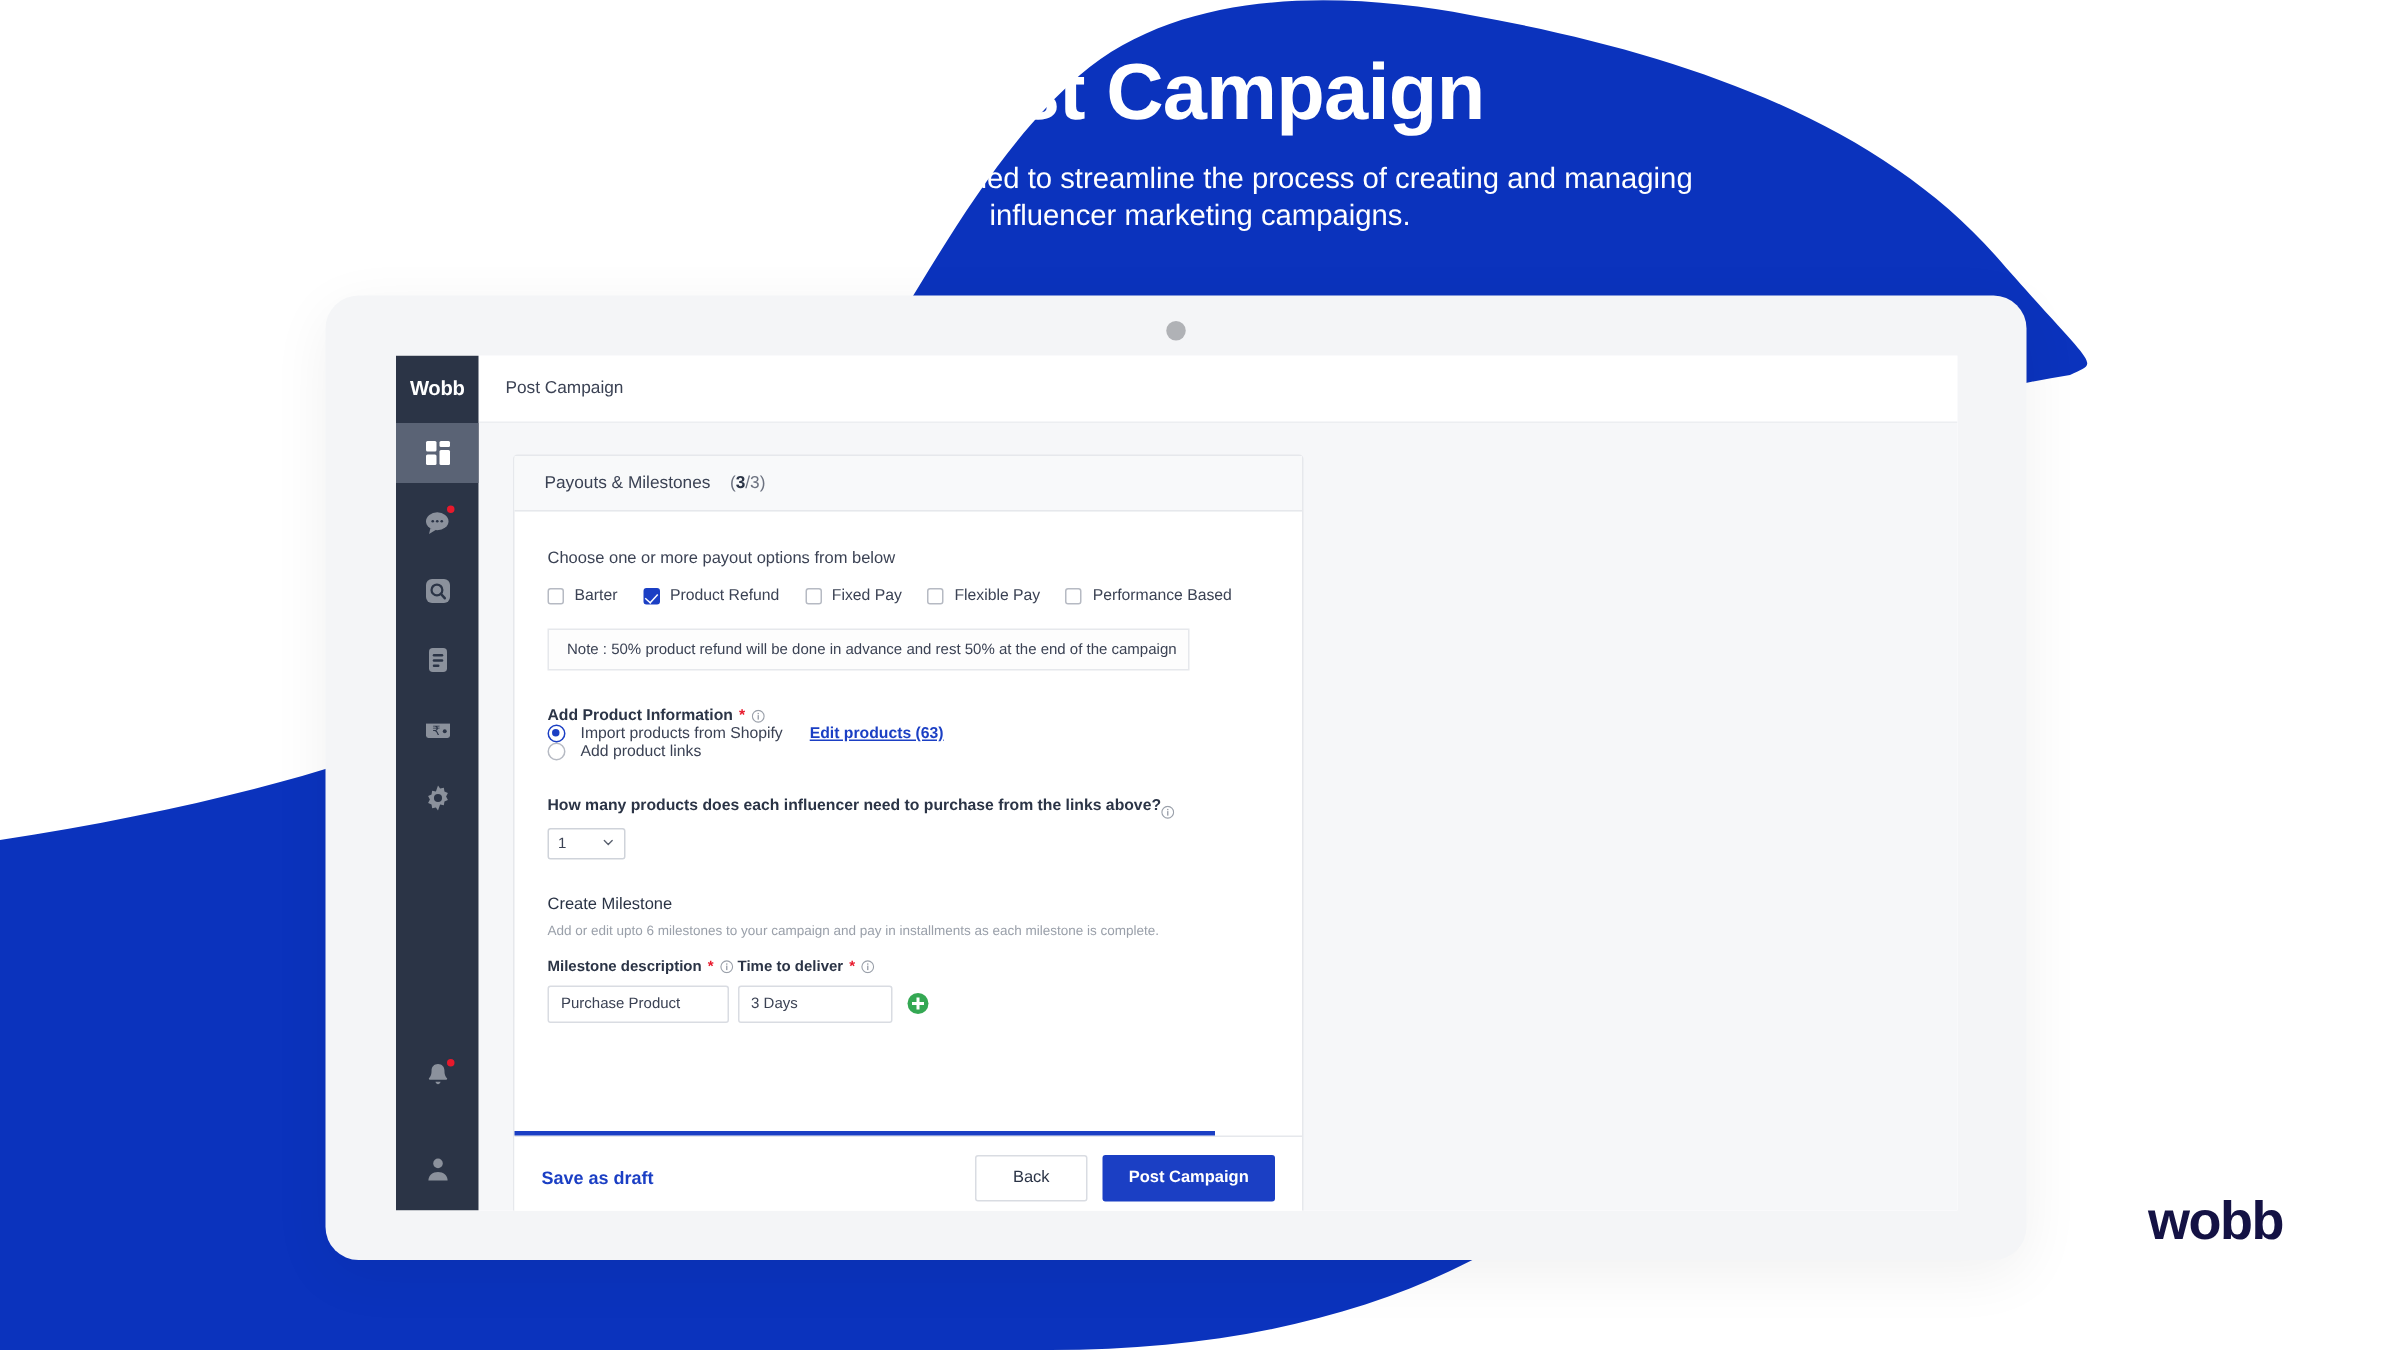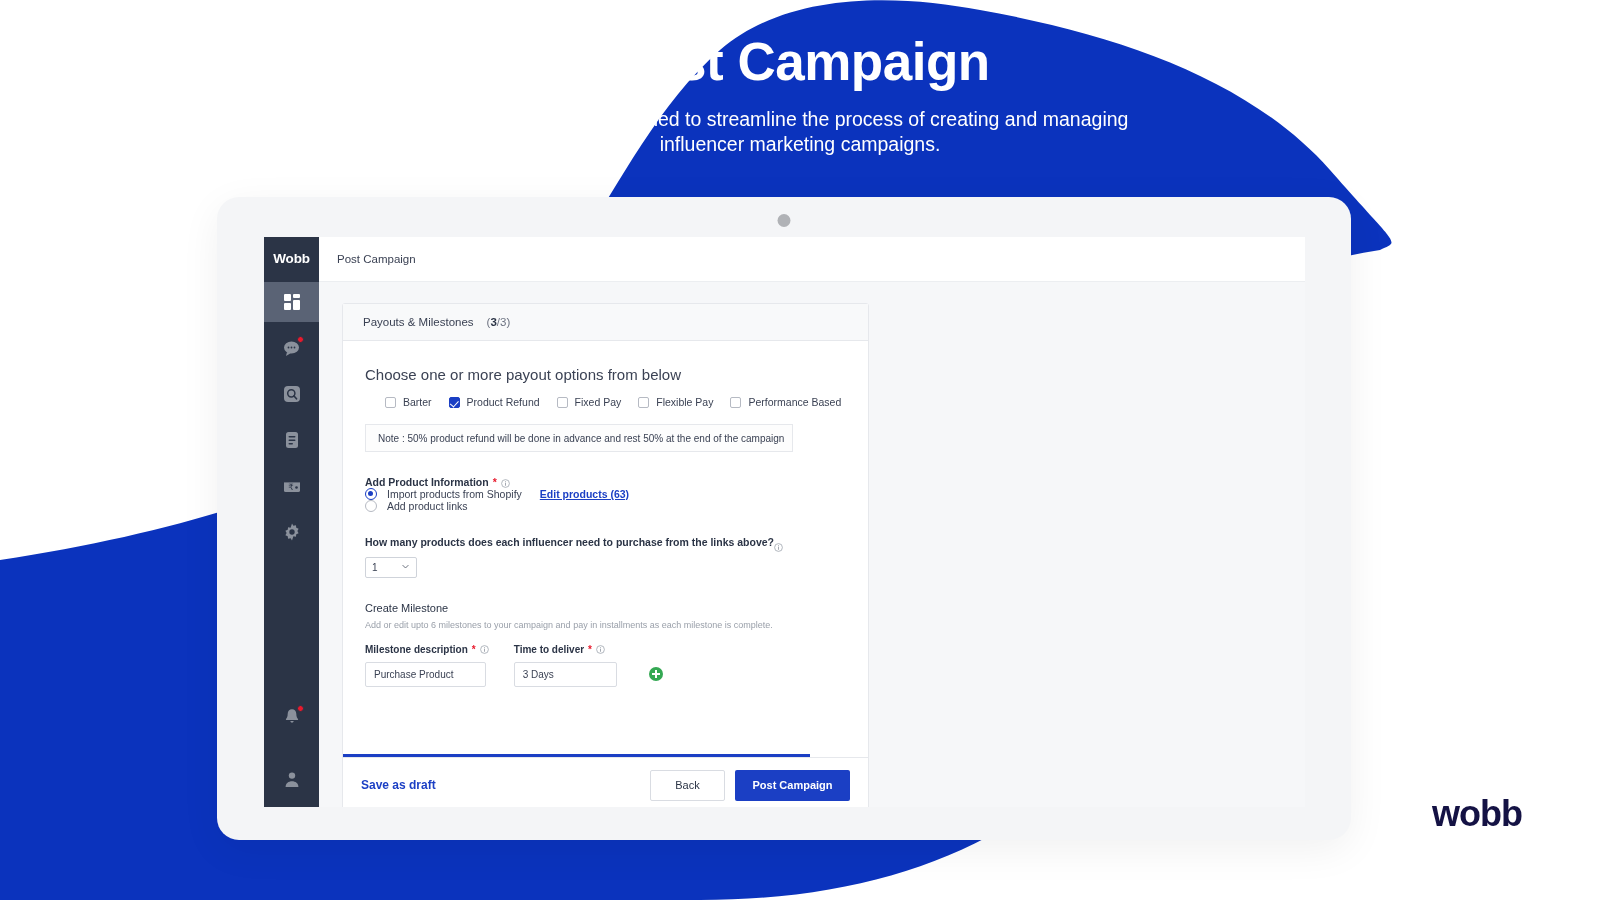--- a/index.html
+++ b/index.html
@@ -97,22 +97,22 @@
     height: 37px; flex: 0 0 37px;
     background: #f8f9fa; border-bottom: 1px solid #e6e8ec;
     display: flex; align-items: center; padding-left: 20px; gap: 13px;
   }
   .card-head-title { font-size: 11.5px; color: #3b4254; }
   .card-step { font-size: 11.5px; color: #6c7280; }
   .card-step b { color: #2b3446; font-weight: bold; }
 
   .card-body { padding: 25px 22px 0 22px; position: relative; flex: 1; }
 
-  .sec-label { font-size: 15px; color: #3b4254; }
-  .row-opts { display: flex; align-items: center; gap: 17px; margin-top: 13px; margin-left: 20px; }
+  .sec-label { font-size: 11px; color: #3b4254; }
+  .row-opts { display: flex; align-items: center; gap: 17px; margin-top: 13px; }
   .opt { display: flex; align-items: center; gap: 7px; }
   .cbx {
     width: 11px; height: 11px; border: 1px solid #b6bac3; border-radius: 2px;
     background: #fff; display: block; flex: 0 0 11px;
   }
   .cbx.checked { background: #1b3fc4; border-color: #1b3fc4; position: relative; }
   .cbx.checked::after {
     content: ""; position: absolute; left: 2.7px; top: 1px;
     width: 4px; height: 6.5px;
     border: solid #fff; border-width: 0 1.6px 1.6px 0;
@@ -150,21 +150,21 @@
   .qtext { font-size: 10.5px; color: #2b3446; font-weight: bold; }
   .select {
     margin-top: 9px; width: 52px; height: 21px;
     border: 1px solid #cfd3da; border-radius: 2px; background: #fff;
     display: flex; align-items: center; justify-content: space-between;
     padding: 0 6px; font-size: 10px; color: #3b4254;
   }
 
   .ms-title { font-size: 11px; color: #2b3446; font-weight: normal; }
   .ms-sub { font-size: 9px; color: #9aa0aa; margin-top: 6px; }
-  .ms-fields { display: flex; gap: 25px; margin-top: 14px; align-items: flex-start; }
+  .ms-fields { display: flex; gap: 3px; margin-top: 14px; align-items: flex-start; }
   .field-col { display: flex; flex-direction: column; }
   .field-lab { font-size: 10px; color: #2b3446; font-weight: bold; display:flex; align-items:center; gap:4px; margin-bottom: 7px;}
   .field-box {
     height: 25px; border: 1px solid #d9dce2; border-radius: 2px; background: #fff;
     display: flex; align-items: center; padding-left: 8px;
     font-size: 10px; color: #3b4254;
   }
   .fw1 { width: 121px; }
   .fw2 { width: 103px; }
   .add-btn {

